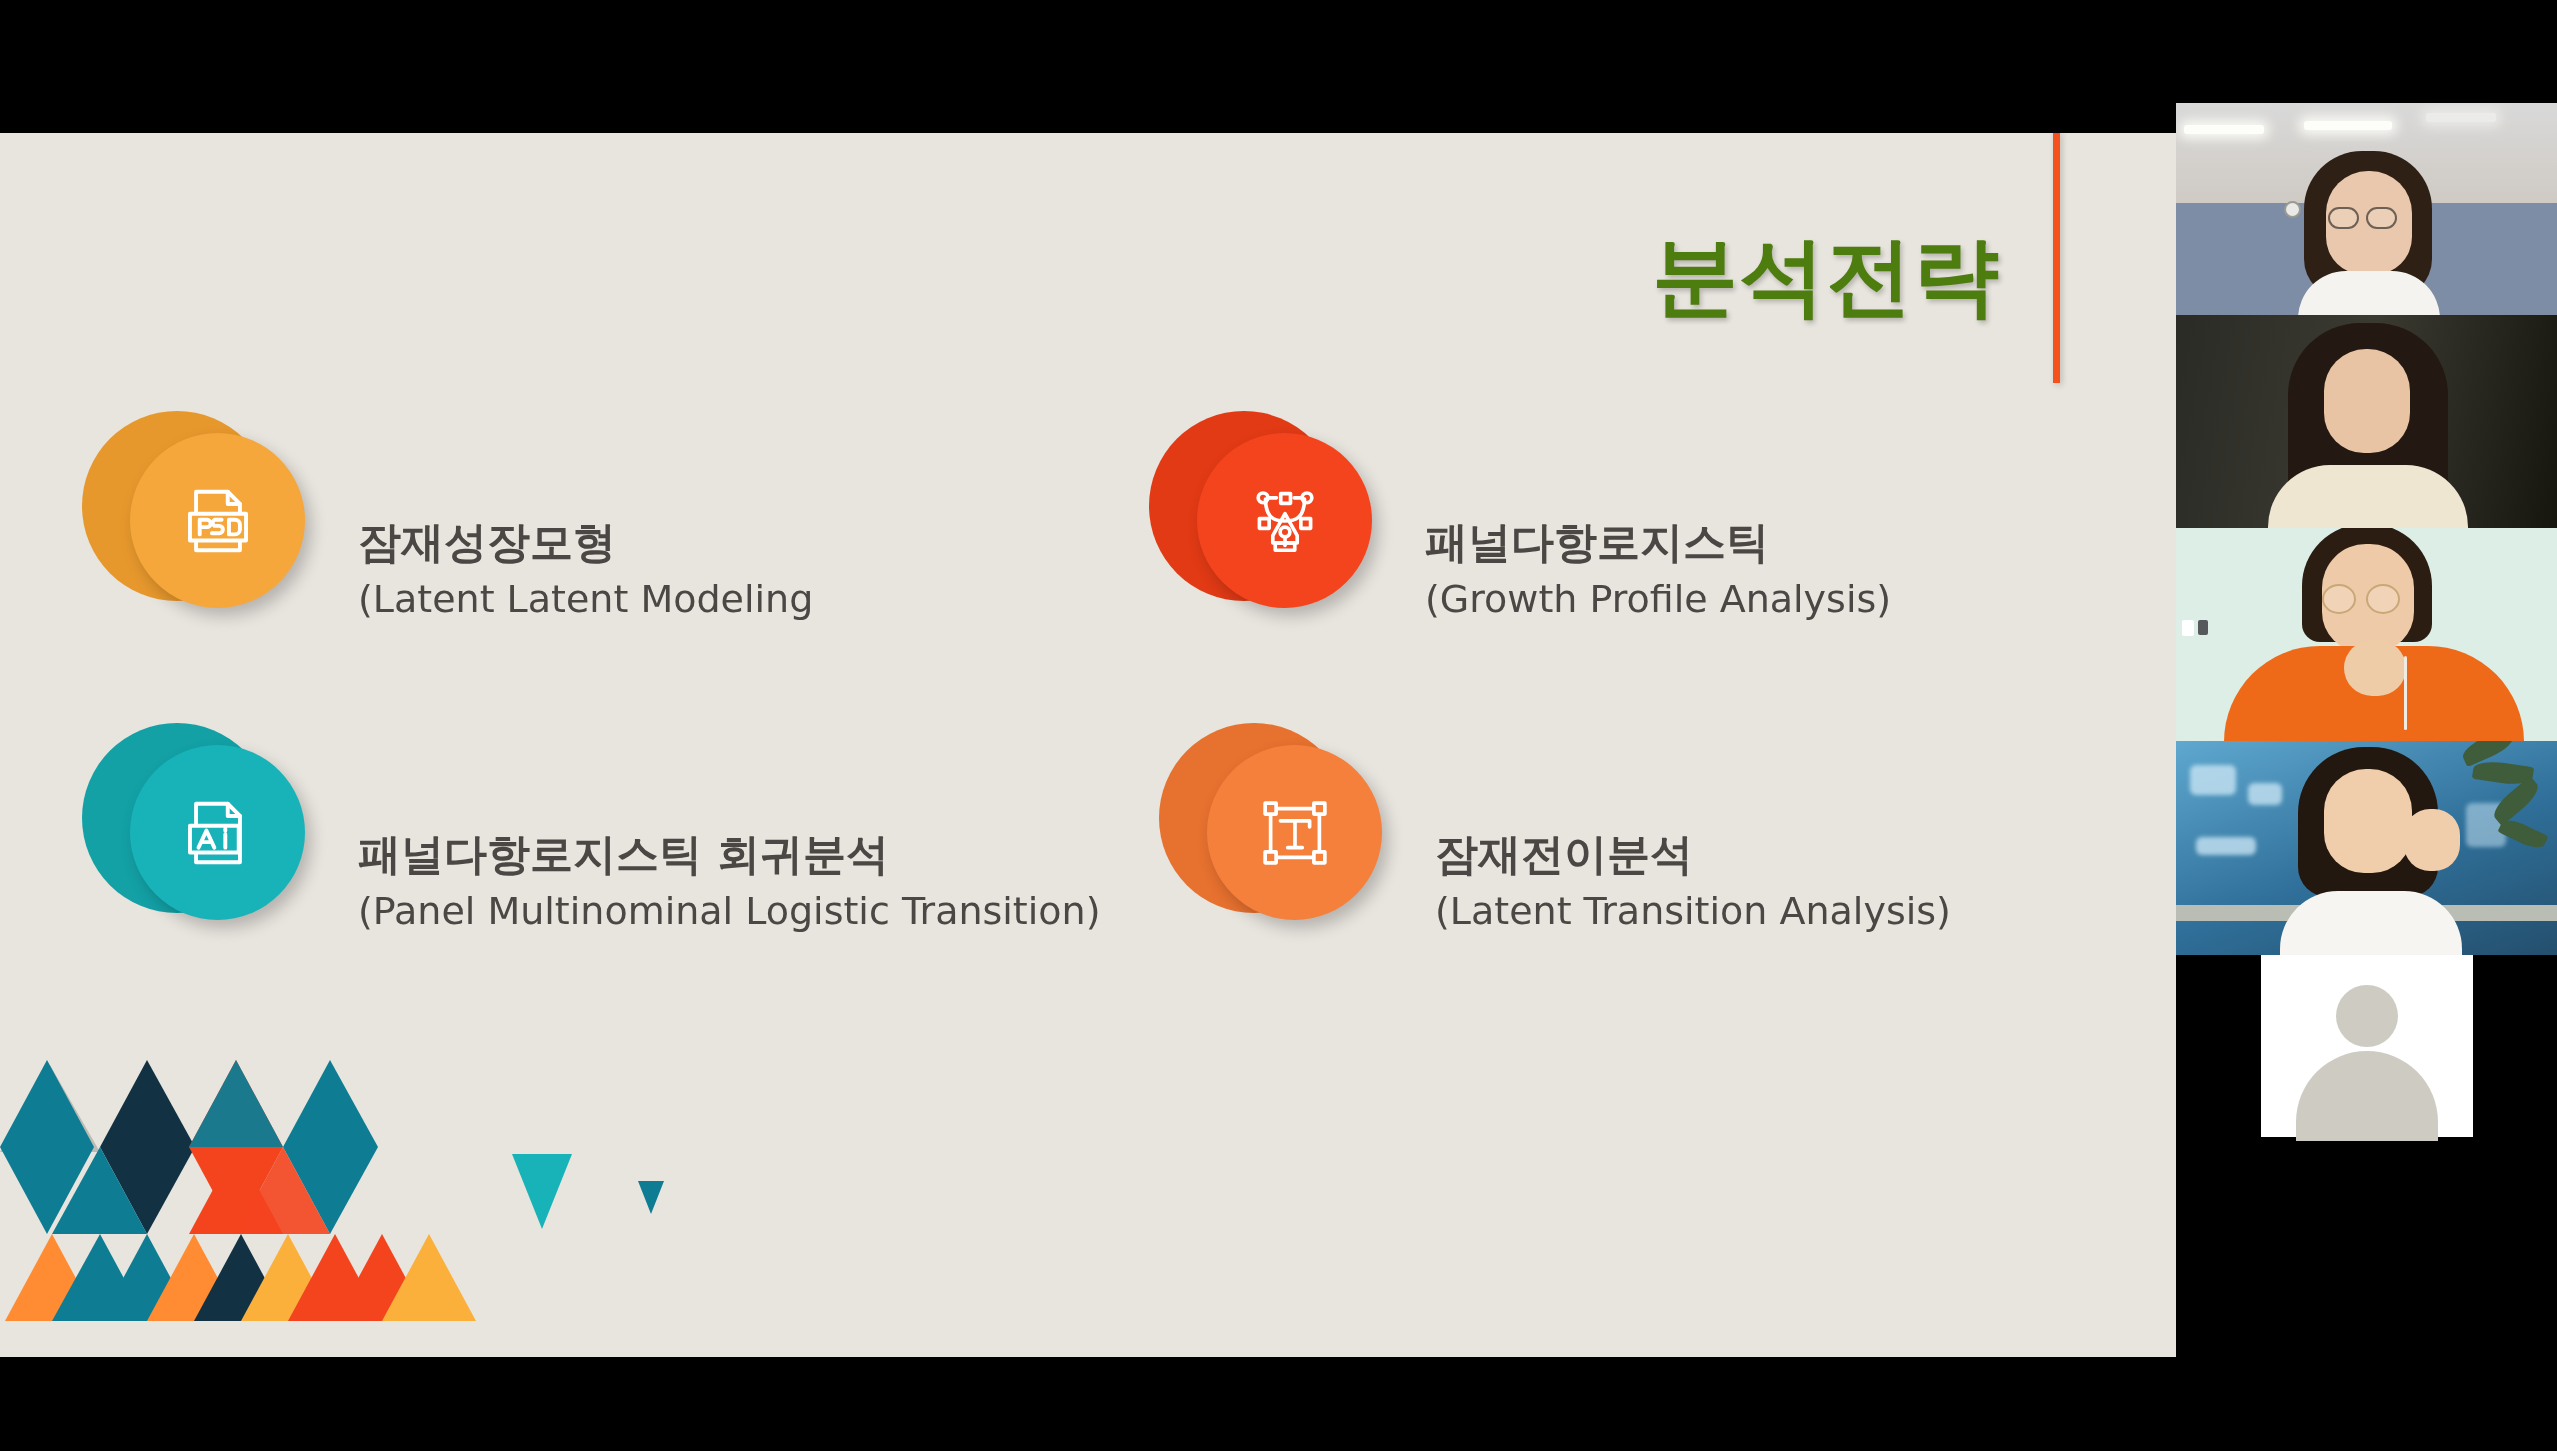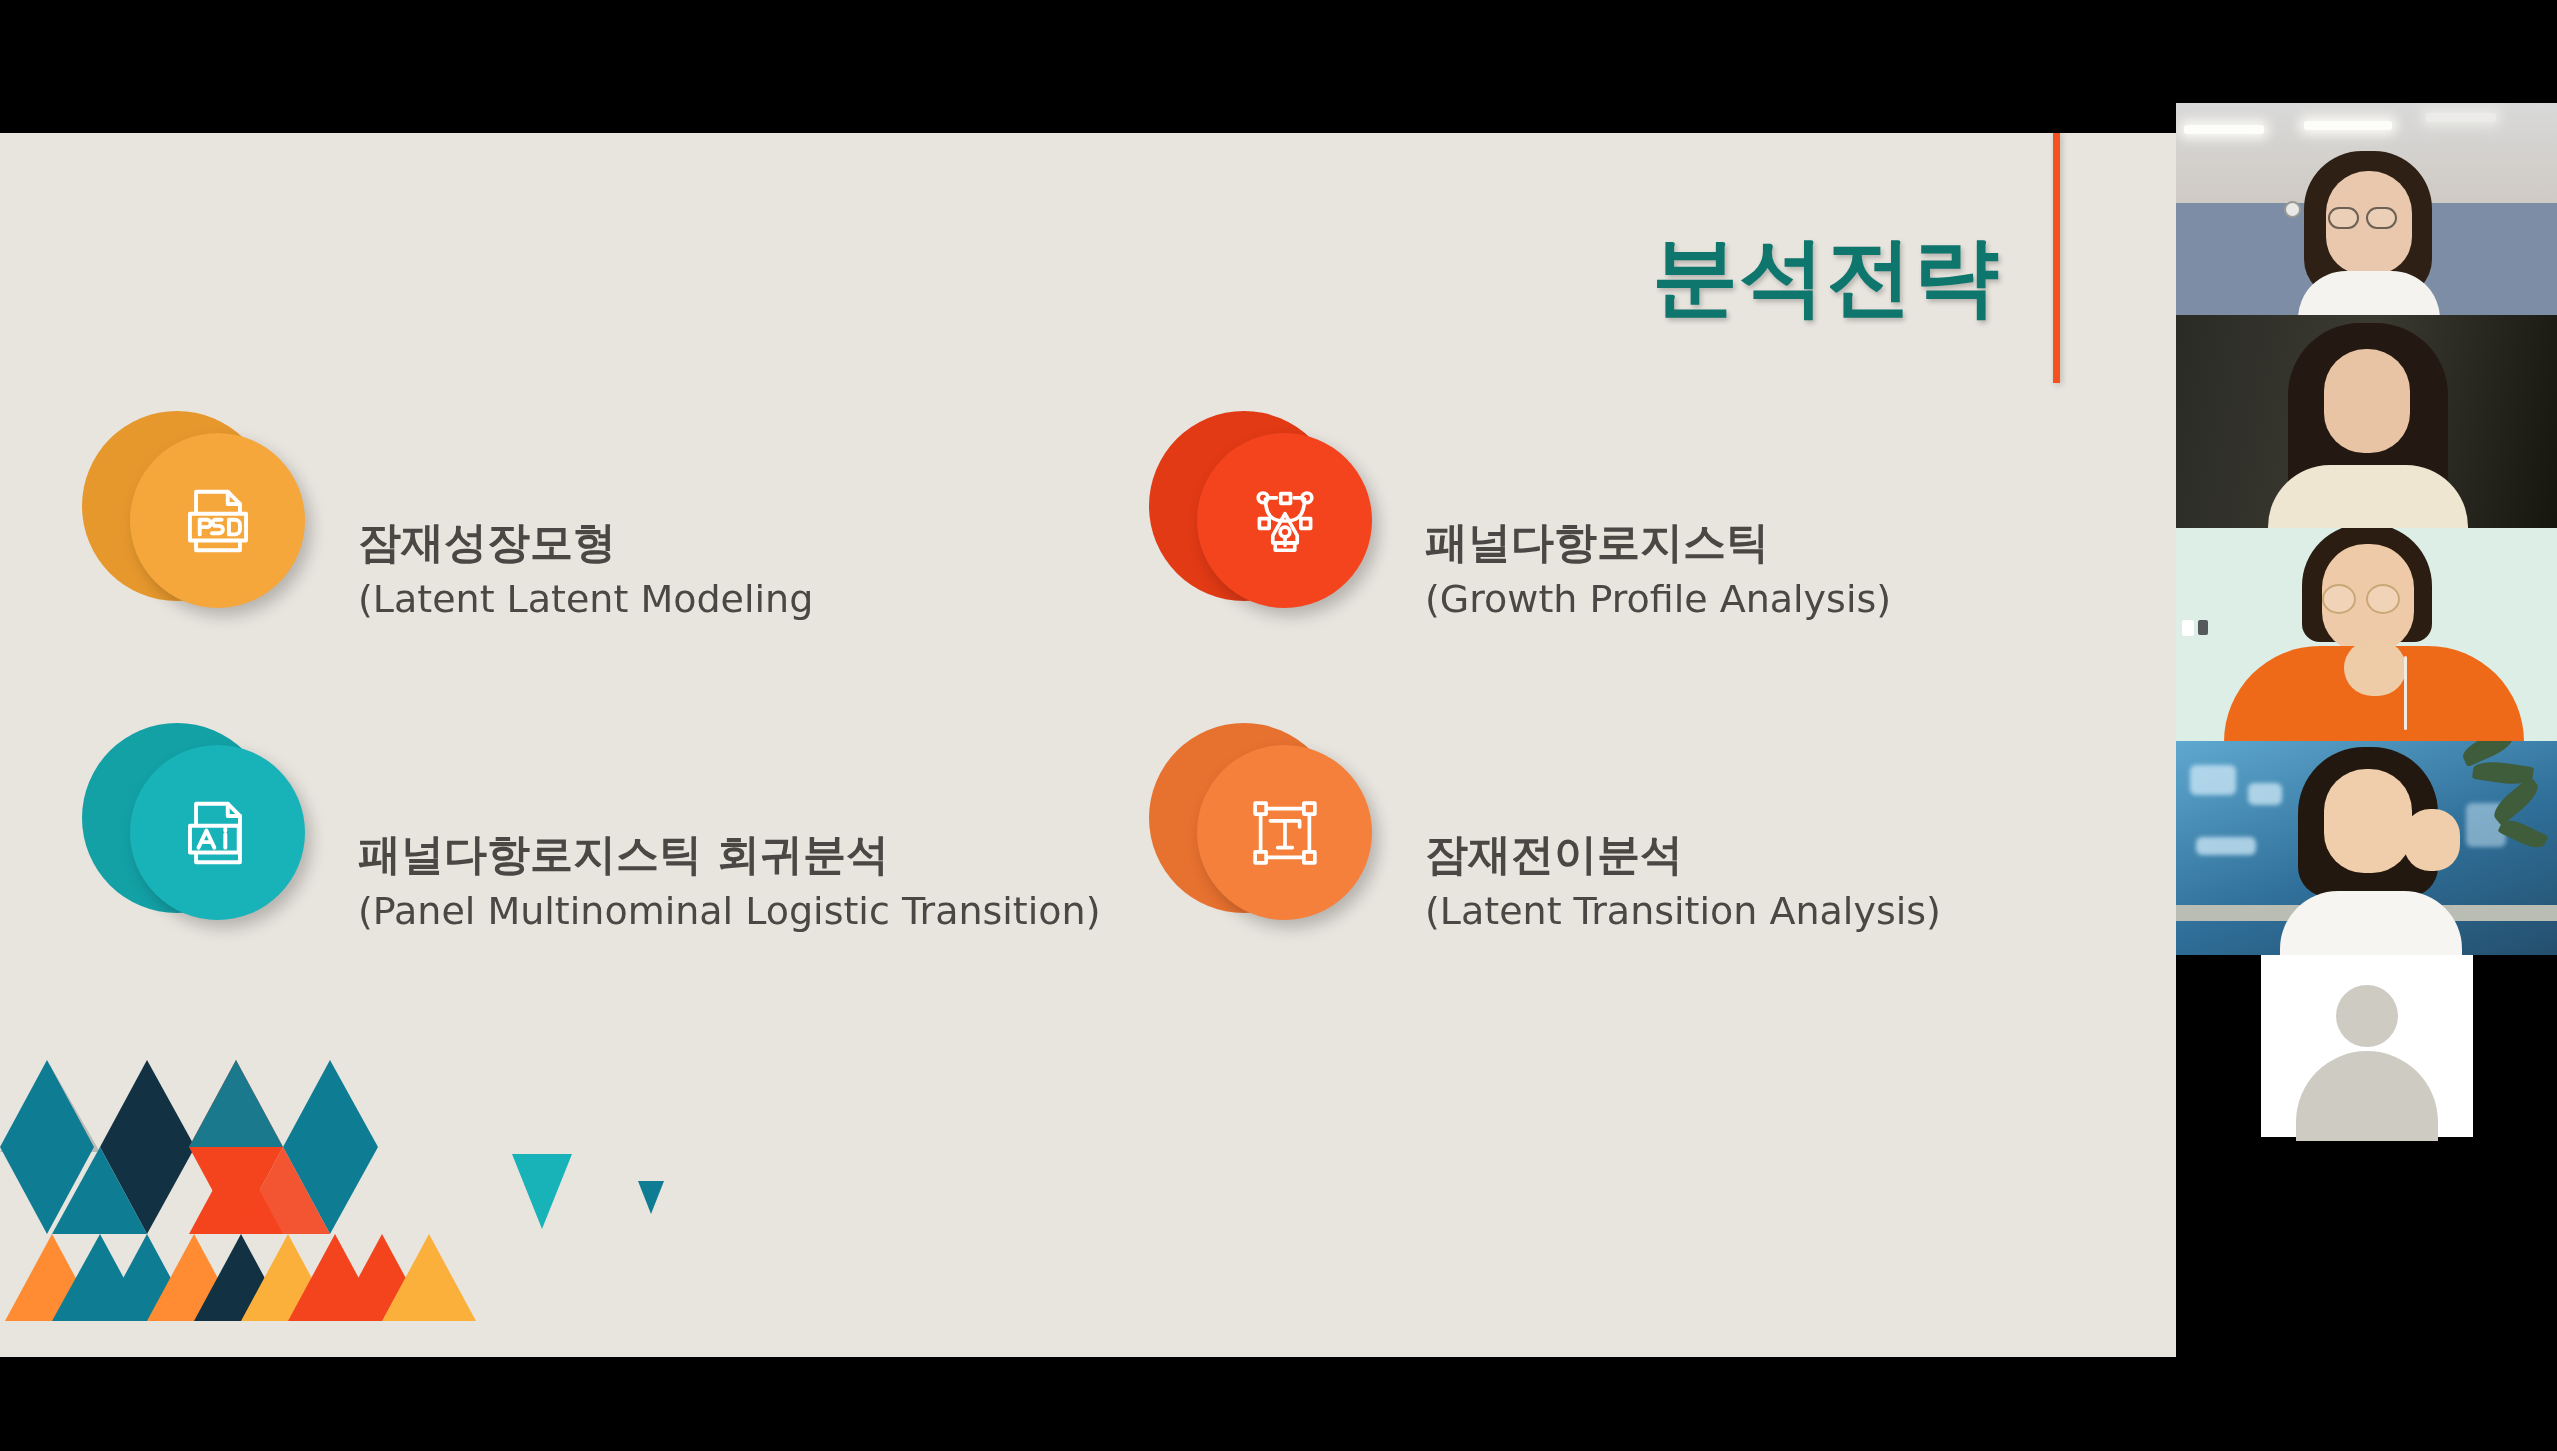--- a/index.html
+++ b/index.html
@@ -13,21 +13,21 @@
   
   #slide {
     position:absolute; left:0; top:133px;
     width:2176px; height:1224px;
     background:#E8E4DE; overflow:hidden;
   }
 
   
   #title-block { position:absolute; right:176px; top:100px; text-align:right; }
   #slide-title {
-    font-size:86px; font-weight:bold; color:#0f766e;
+    font-size:86px; font-weight:bold; color:#4d7c0f;
     letter-spacing:1px; line-height:1;
     font-family:"DejaVu Sans","Liberation Sans",sans-serif;
     text-shadow:2px 3px 5px rgba(0,0,0,0.22);
   }
   #title-accent-bar {
     position:absolute; left:2053px; top:-2px;
     width:7px; height:252px; background:#F4511E;
     box-shadow:2px 2px 6px rgba(0,0,0,0.18);
   }
 
@@ -185,21 +185,21 @@
             </div>
           </div>
           <div class="item-text">
             <div class="item-title">패널다항로지스틱</div>
             <div class="item-sub">(Growth Profile Analysis)</div>
           </div>
         </div>
 
       </div>
 
-      <div class="row gap-top" style="margin-top:122px;">
+      <div class="row gap-top" style="margin-top:122px;gap:10px;">
 
         <div class="item col1">
           <div class="badge-wrap">
             <div class="badge-back" style="background:#14A6AB"></div>
             <div class="badge-front" style="background:#18B3B8">
               <svg viewBox="0 0 64 64" fill="none" stroke="#fff" stroke-width="3.2" stroke-linejoin="round" stroke-linecap="round">
                 <path d="M14 8 h26 l10 10 v38 H14 Z"></path>
                 <path d="M40 8 v10 h10"></path>
                 <rect x="9" y="26" width="40" height="22" fill="#18B3B8"></rect>
                 <path d="M16 44 l6.5-14 L29 44 M18.6 39.5 h7.8"></path>

